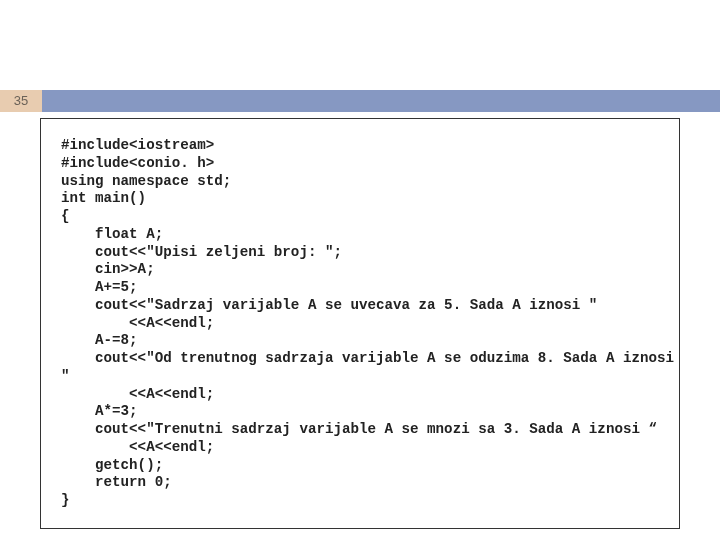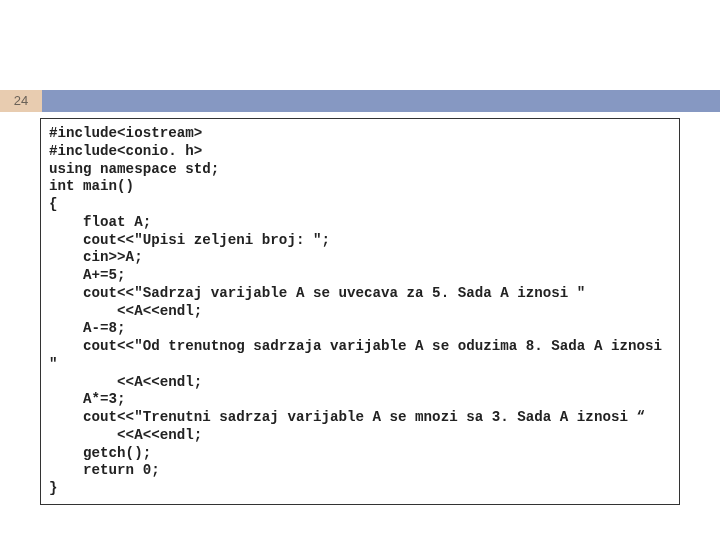--- a/index.html
+++ b/index.html
@@ -51,35 +51,35 @@
     position: absolute;
     top: 118px;
     left: 40px;
     width: 640px;
     border: 1.5px solid #333;
     background: #fff;
     padding: 6px 8px 6px 8px;
     box-sizing: border-box;
   }
   .codebox pre {
-    margin: 0;
+    margin: 12px;
     font-family: "Courier New", Courier, monospace;
     font-size: 14.2px;
     line-height: 1.25;
     font-weight: bold;
     color: #222;
     white-space: pre;
   }
 </style>
 </head>
 <body>
 
 <div class="slide">
   <div class="bar"></div>
-  <div class="badge">24</div>
+  <div class="badge">35</div>
   <div class="codebox">
     <pre>#include&lt;iostream&gt;
 #include&lt;conio. h&gt;
 using namespace std;
 int main()
 {
     float A;
     cout&lt;&lt;"Upisi zeljeni broj: ";
     cin&gt;&gt;A;
     A+=5;

